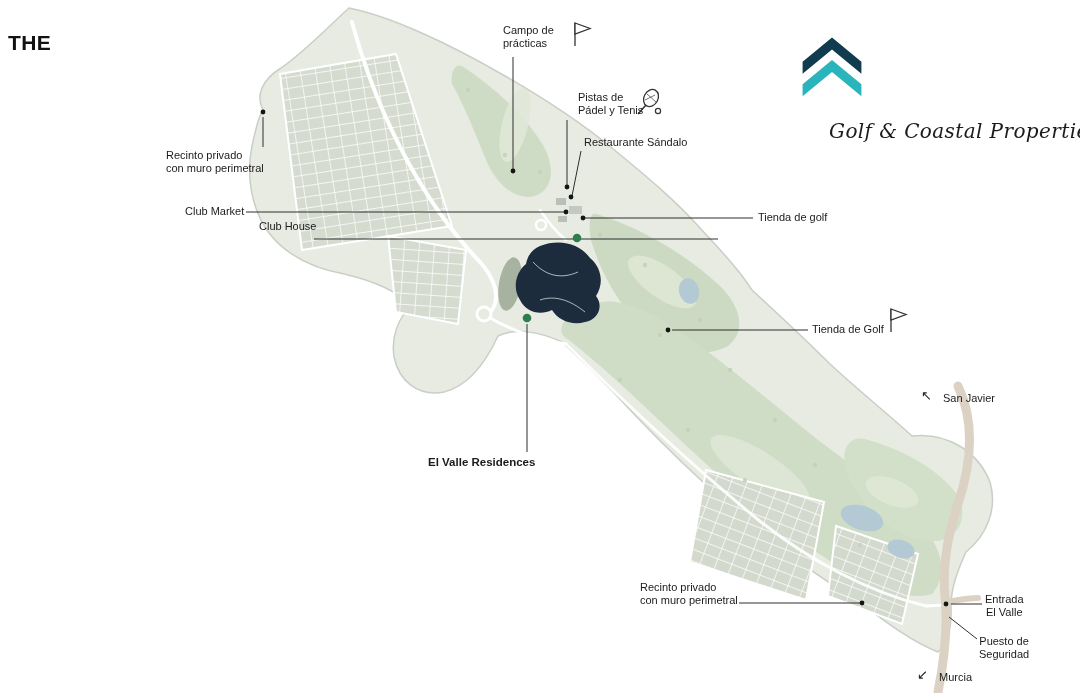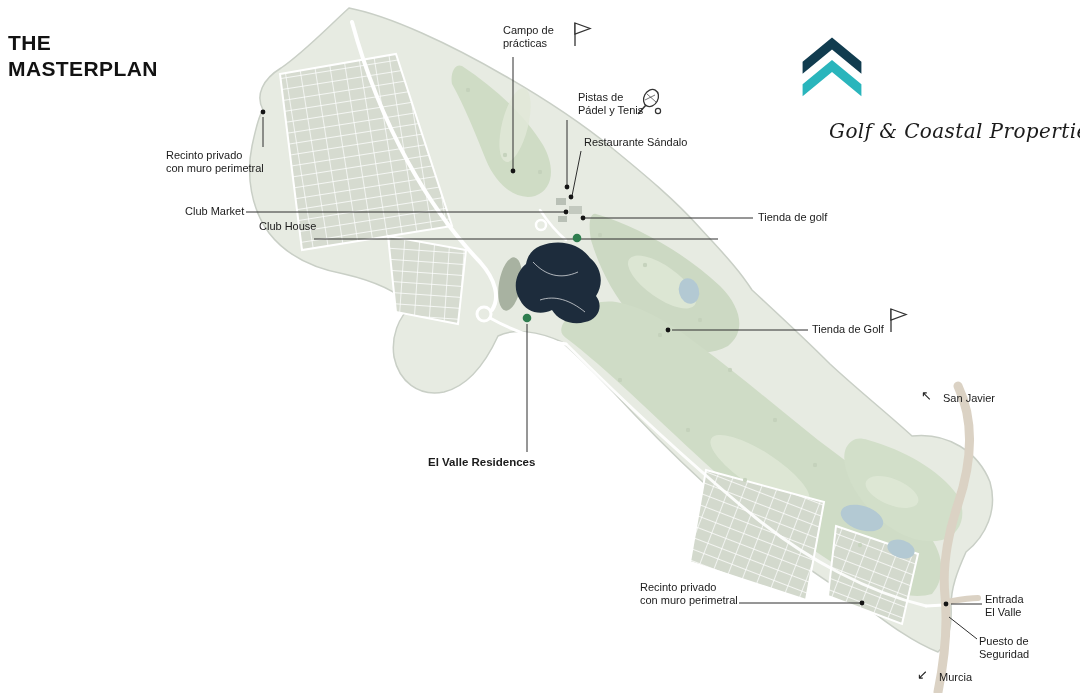--- a/index.html
+++ b/index.html
@@ -11,21 +11,21 @@
          font-weight:800;font-size:21px;line-height:1.22;letter-spacing:.4px;color:#121212;}
   
   .logo{position:absolute;left:795px;top:22px;width:270px;height:125px;z-index:4;}
   .logo-mark{position:absolute;left:2px;top:12px;width:70px;height:64px;}
   .logo-text{position:absolute;left:74px;top:-4px;font-size:96px;line-height:1;
              letter-spacing:-3px;color:#0d0d0d;font-family:"Liberation Sans",sans-serif;}
   .logo-tagline{position:absolute;left:34px;top:97px;white-space:nowrap;
                 font-family:"DejaVu Serif",serif;font-style:italic;font-size:20px;
                 letter-spacing:.4px;color:#1b1b1b;}
   
-  .lbl{position:absolute;z-index:3;font-size:11px;line-height:1.22;color:#1b1b1b;white-space:nowrap;}
+  .lbl{position:absolute;z-index:3;font-size:11px;line-height:1.22;color:#1b1b1b;white-space:nowrap;text-align:center;}
   .lbl span{display:block;}
   .center{text-align:left;white-space:normal;}
   .bold{font-weight:700;font-size:11.5px;padding-left:8px;}
   .arrow{position:absolute;z-index:3;font-size:13px;color:#222;}
 </style>
 </head>
 <body>
 
 <div class="page">
 
@@ -173,21 +173,20 @@
       <ellipse cx="17" cy="10" rx="7" ry="9" transform="rotate(28 17 10)" fill="#ffffff" stroke="#333333" stroke-width="1.3"></ellipse>
       <line x1="13" y1="6" x2="22" y2="14" stroke="#333333" stroke-width=".7"></line>
       <line x1="11" y1="12" x2="21" y2="7" stroke="#333333" stroke-width=".7"></line>
       <line x1="12" y1="17" x2="4" y2="26" stroke="#333333" stroke-width="1.5"></line>
       <circle cx="24" cy="23" r="2.6" fill="#ffffff" stroke="#333333" stroke-width="1.2"></circle>
     </g>
   </svg>
 
   <div class="title">
     <div>THE</div>
-    <div>MASTERPLAN</div>
   </div>
 
   <div class="logo">
     <svg class="logo-mark" viewBox="0 0 80 74">
       <polygon points="6,32 40,4 74,32 74,46 40,18 6,46" fill="#113c4f"></polygon>
       <polygon points="6,58 40,30 74,58 74,72 40,44 6,72" fill="#2ab5bc"></polygon>
     </svg>
     <div class="logo-tagline">Golf &amp; Coastal Properties</div>
   </div>
 

